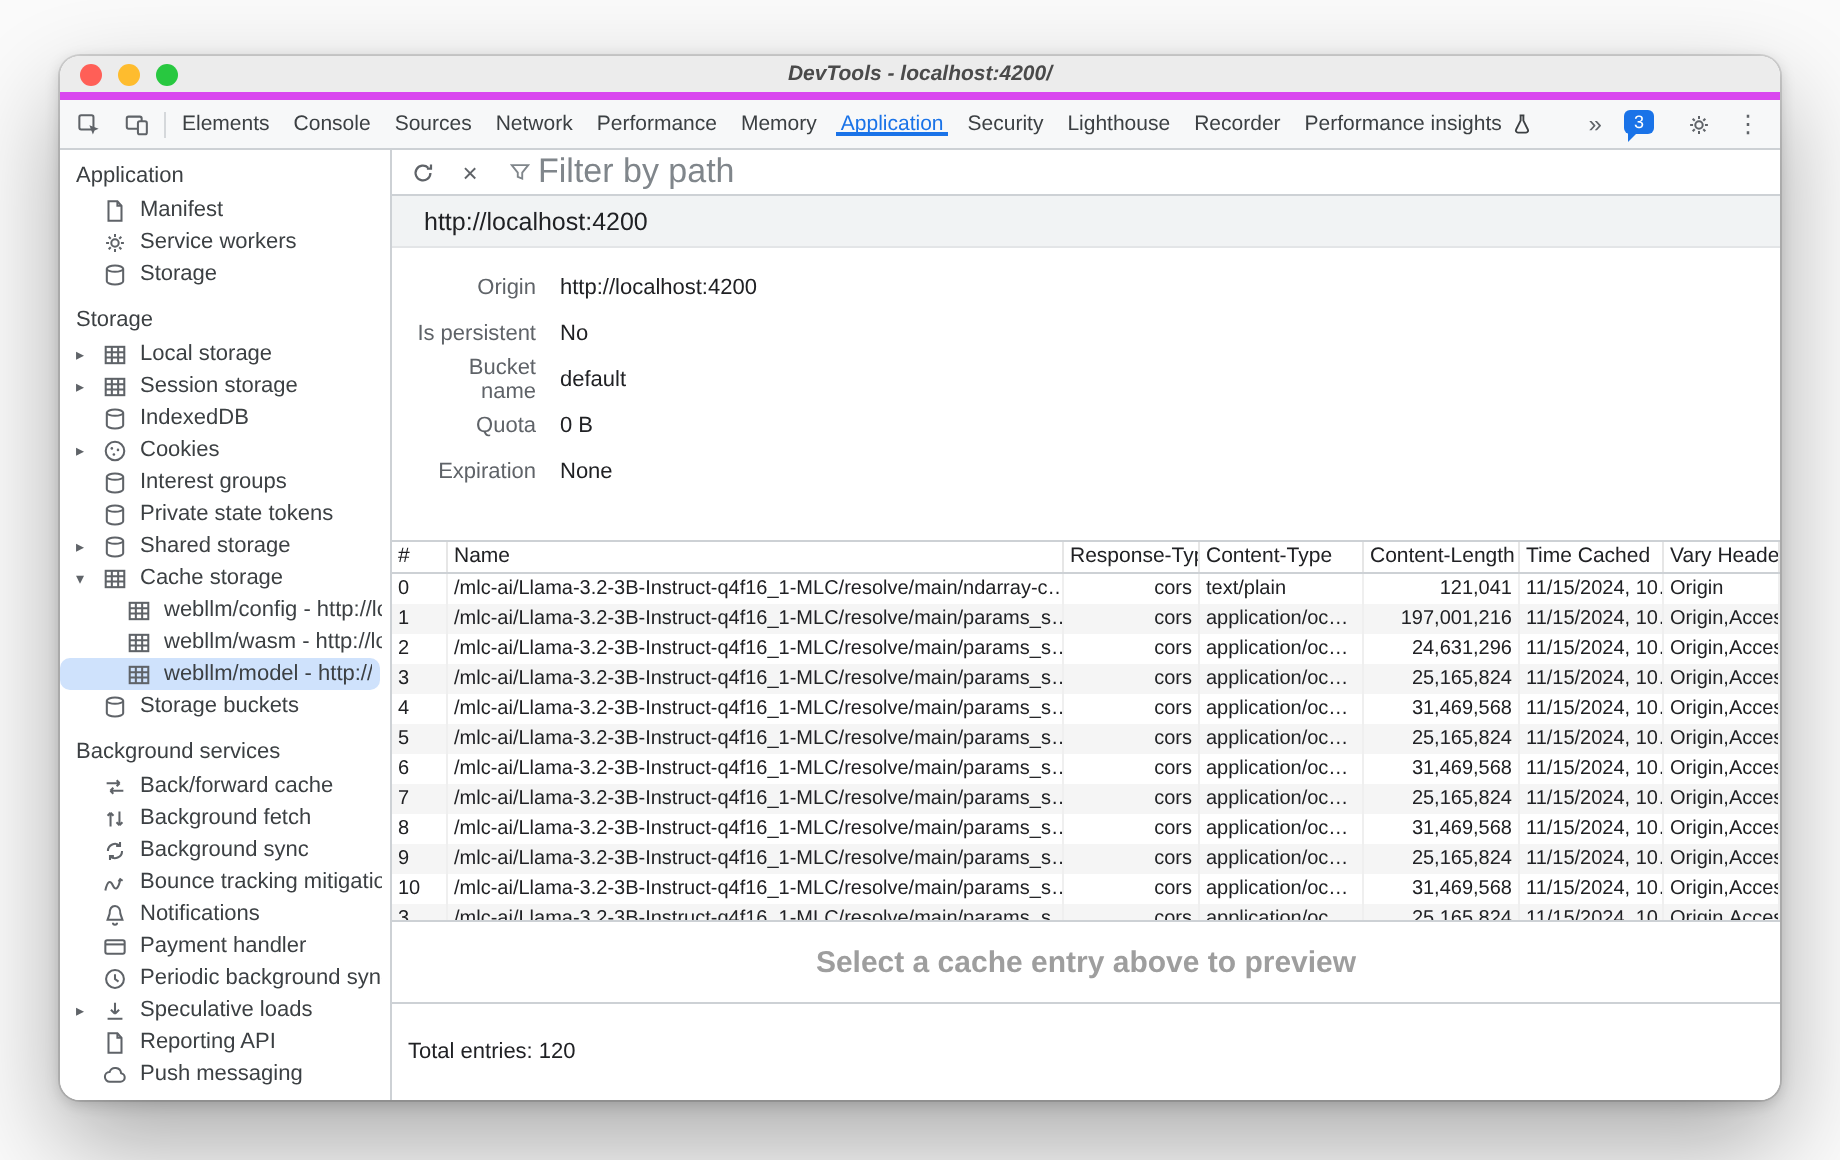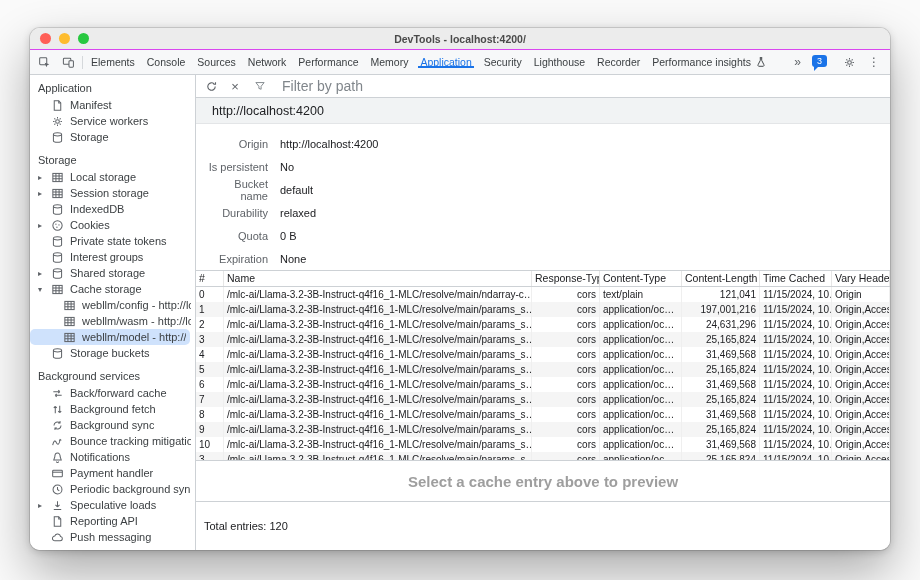--- a/index.html
+++ b/index.html
@@ -10,21 +10,21 @@
     position: relative; overflow: hidden;
     color: #202124;
   }
   .window {
     position: absolute; left: 30px; top: 28px; width: 860px; height: 522px;
     background: #fff; border-radius: 10px; overflow: hidden;
     box-shadow: 0 22px 50px rgba(0,0,0,.32), 0 2px 8px rgba(0,0,0,.18), 0 0 0 1px rgba(0,0,0,.12);
     display: flex; flex-direction: column;
   }
   
-  .titlebar { flex: 0 0 22px; background: #ececec; border-bottom: 1px solid #d946ef; position: relative; display: flex; align-items: center; }
+  .titlebar { flex: 0 0 22px; background: #ececec; border-bottom: 4px solid #d946ef; position: relative; display: flex; align-items: center; font-style: italic; }
   .lights { position: absolute; left: 10px; top: 0; height: 100%; display: flex; align-items: center; gap: 8px; }
   .light { width: 11px; height: 11px; border-radius: 50%; }
   .win-title { width: 100%; text-align: center; font-size: 10.5px; font-weight: bold; color: #4a4a4a; }
   
   .tabbar { flex: 0 0 25px; display: flex; align-items: center; background: #f7f8f9; border-bottom: 1px solid #cdd1d5; font-size: 10.5px; color: #3c4043; }
   .tab-left { display: flex; align-items: center; border-right: 1px solid #d5d8db; padding: 0 2px; margin-right: 2px; }
   .tbicon { width: 24px; height: 100%; display: flex; align-items: center; justify-content: center; color: #5f6368; }
   .tbicon svg { width: 14px; height: 14px; }
   #tabs { display: flex; }
   .tab { display: flex; align-items: center; padding: 0 6px; gap: 4px; position: relative; white-space: nowrap; cursor: default; }
@@ -48,21 +48,21 @@
   .icon svg { width: 13px; height: 13px; display: block; }
   .side-item.child { padding-left: 20px; }
   .side-item .label { white-space: nowrap; overflow: hidden; }
   .side-item.selected { background: var(--selected, #cfe2fc); border-radius: 5px; margin-right: 5px; }
   
   .main { flex: 1; min-width: 0; display: flex; flex-direction: column; background: #fff; }
   .toolbar { flex: 0 0 23px; display: flex; align-items: center; border-bottom: 1px solid #cdd1d5; padding: 0 4px; gap: 2px; }
   .toolbutton { width: 22px; height: 20px; display: flex; align-items: center; justify-content: center; color: #5f6368; cursor: pointer; }
   .toolbutton svg { width: 13px; height: 13px; }
   .close-x { font-size: 13px; line-height: 13px; }
-  .filter { display: flex; align-items: center; gap: 16px; color: #80868b; font-size: 14px; margin-left: 6px; cursor: text; }
+  .filter { display: flex; align-items: center; gap: 3px; color: #80868b; font-size: 17px; margin-left: 6px; cursor: text; }
   .filter svg { width: 12px; height: 12px; }
   .cache-title { flex: 0 0 26px; display: flex; align-items: center; padding: 0 16px; font-size: 12.5px; color: #202124; background: #f1f3f4; border-bottom: 1px solid #e3e5e7; }
   .metadata { flex: 0 0 146px; padding: 8px 0 0 10px; }
   .meta-row { display: flex; align-items: center; height: 23px; font-size: 11px; }
   .meta-label { flex: 0 0 62px; width: 62px; text-align: right; color: #5f6368; }
   .meta-value { margin-left: 12px; color: #202124; }
   .grid-header, .grid-row { display: grid; grid-template-columns: 28px 308px 68px 82px 78px 72px 1fr; }
   .grid-header { flex: 0 0 17px; border-top: 1px solid #cdd1d5; border-bottom: 1px solid #cdd1d5; font-size: 10.5px; background: #fff; }
   .gh-cell { padding: 0 3px; line-height: 15px; border-right: 1px solid #e6e6e6; white-space: nowrap; overflow: hidden; cursor: default; }
   .grid-body { flex: 0 0 174px; overflow: hidden; border-bottom: 1px solid #cdd1d5; font-size: 10px; }
@@ -241,31 +241,31 @@
             <span class="label">Cookies</span>
           </div>
           <div class="side-item">
             <span class="exp"></span>
             <span class="icon">
               <svg viewBox="0 0 14 14" fill="none" stroke="currentColor" stroke-width="1.1">
                 <ellipse cx="7" cy="3.6" rx="4.4" ry="1.7"></ellipse>
                 <path d="M2.6 3.6v6.8c0 .95 2 1.7 4.4 1.7s4.4-.75 4.4-1.7V3.6"></path>
               </svg>
             </span>
-            <span class="label">Private state tokens</span>
+            <span class="label">Interest groups</span>
           </div>
           <div class="side-item">
             <span class="exp"></span>
             <span class="icon">
               <svg viewBox="0 0 14 14" fill="none" stroke="currentColor" stroke-width="1.1">
                 <ellipse cx="7" cy="3.6" rx="4.4" ry="1.7"></ellipse>
                 <path d="M2.6 3.6v6.8c0 .95 2 1.7 4.4 1.7s4.4-.75 4.4-1.7V3.6"></path>
               </svg>
             </span>
-            <span class="label">Interest groups</span>
+            <span class="label">Private state tokens</span>
           </div>
           <div class="side-item">
             <span class="exp">▸</span>
             <span class="icon">
               <svg viewBox="0 0 14 14" fill="none" stroke="currentColor" stroke-width="1.1">
                 <ellipse cx="7" cy="3.6" rx="4.4" ry="1.7"></ellipse>
                 <path d="M2.6 3.6v6.8c0 .95 2 1.7 4.4 1.7s4.4-.75 4.4-1.7V3.6"></path>
               </svg>
             </span>
             <span class="label">Shared storage</span>
@@ -452,24 +452,20 @@
             <span class="meta-label">Origin</span>
             <span class="meta-value">http://localhost:4200</span>
           </div>
           <div class="meta-row">
             <span class="meta-label">Is persistent</span>
             <span class="meta-value">No</span>
           </div>
           <div class="meta-row">
             <span class="meta-label">Bucket name</span>
             <span class="meta-value">default</span>
-          </div>
-          <div class="meta-row">
-            <span class="meta-label">Durability</span>
-            <span class="meta-value">relaxed</span>
           </div>
           <div class="meta-row">
             <span class="meta-label">Quota</span>
             <span class="meta-value">0 B</span>
           </div>
           <div class="meta-row">
             <span class="meta-label">Expiration</span>
             <span class="meta-value">None</span>
           </div>
         </div>

